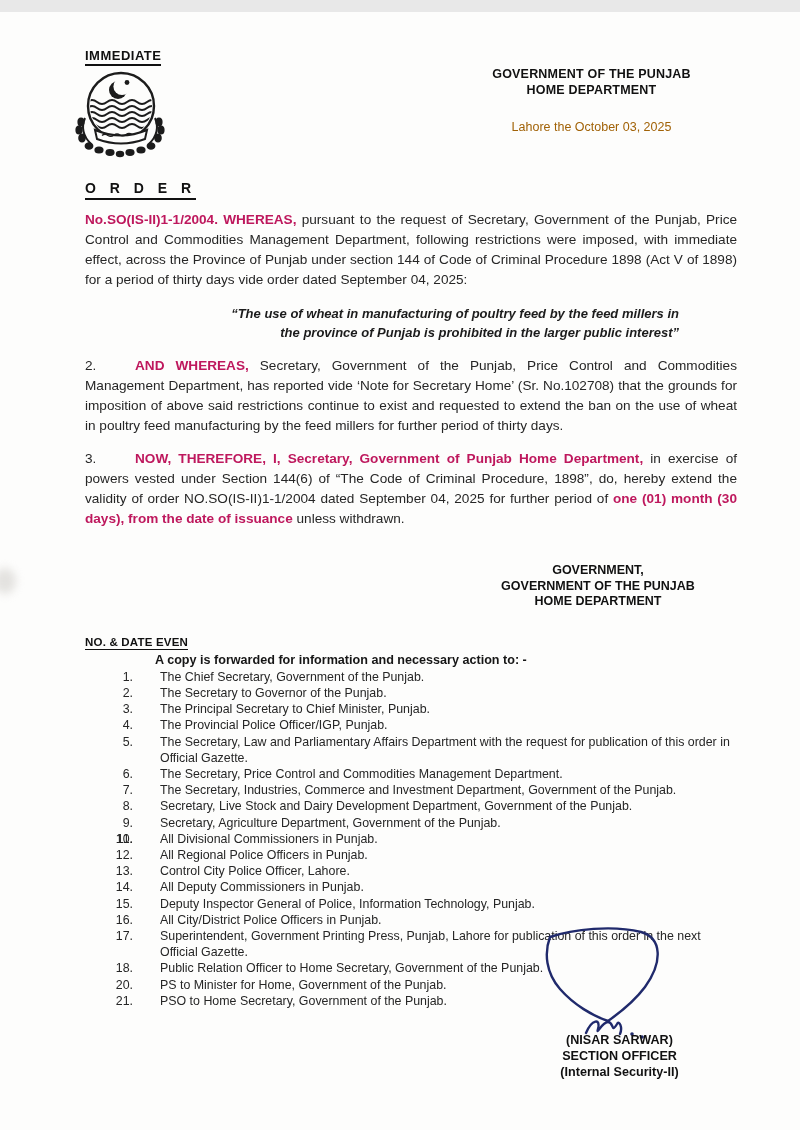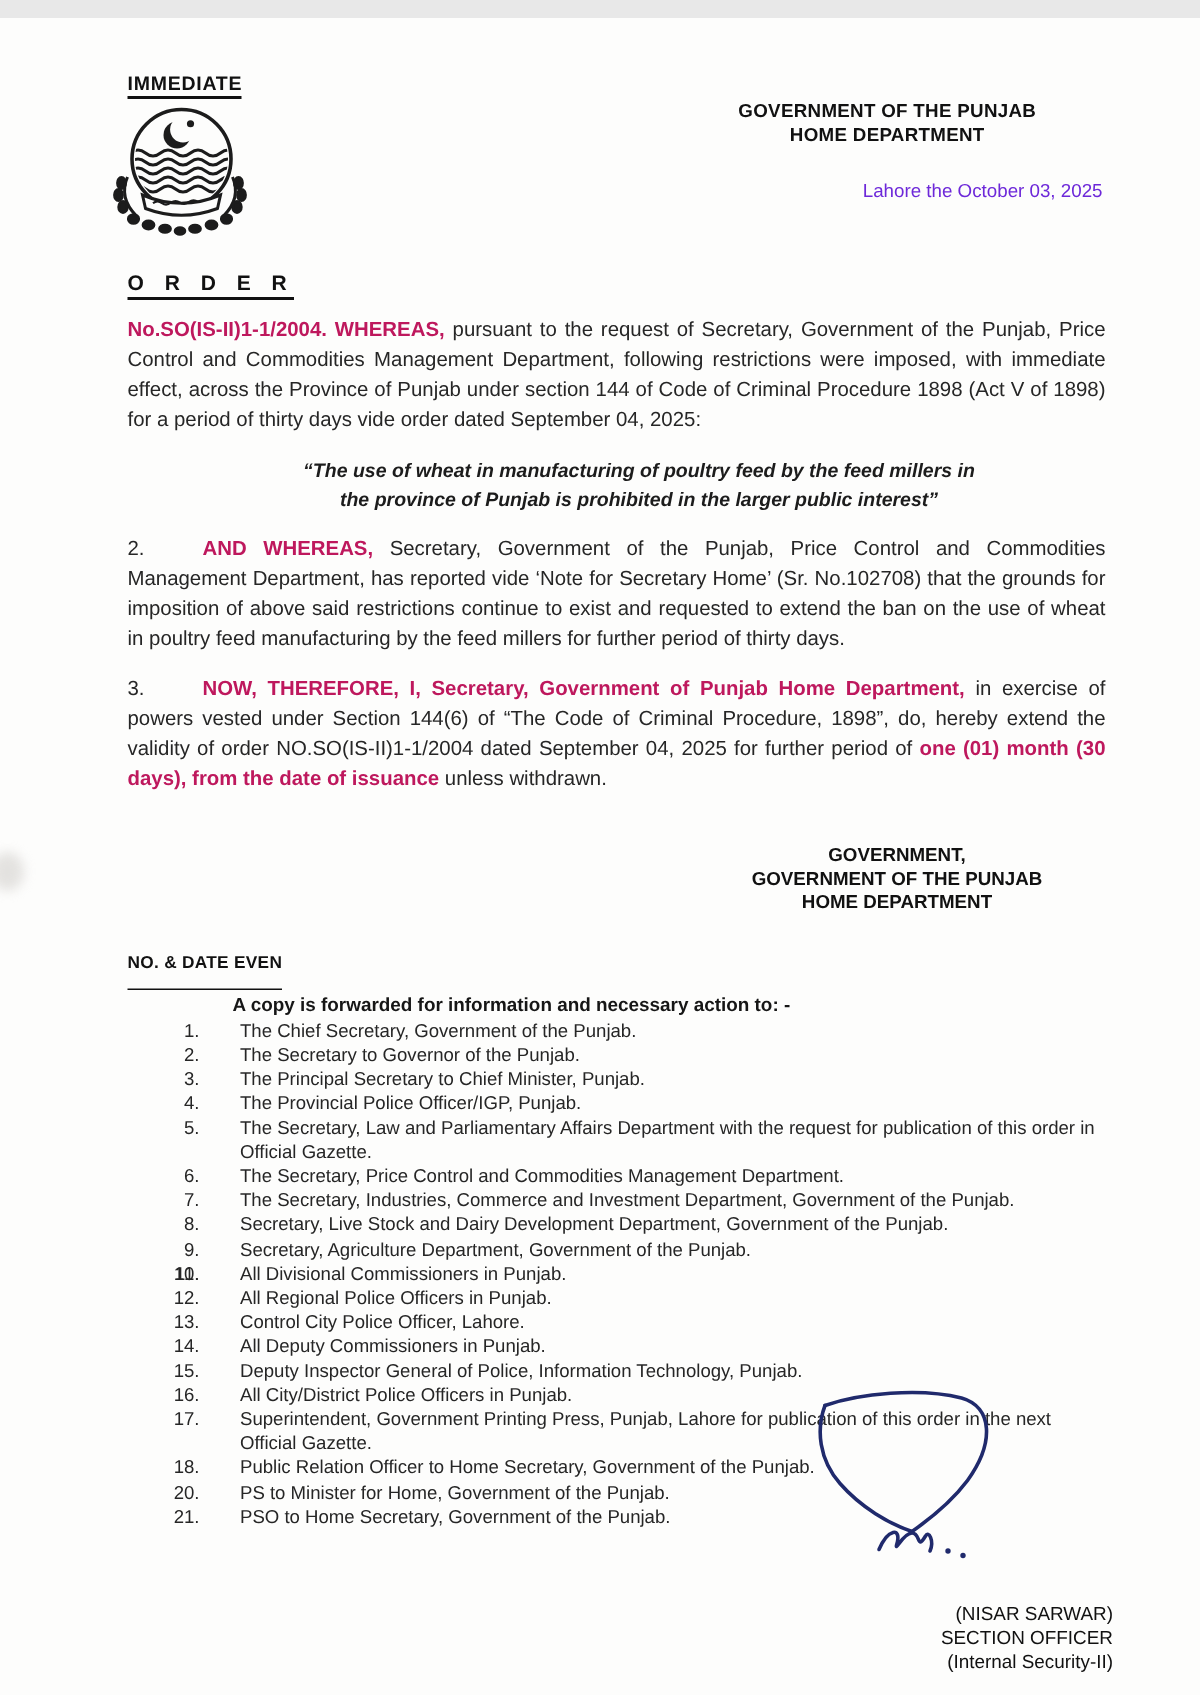--- a/index.html
+++ b/index.html
@@ -23,21 +23,21 @@
     border-bottom:2px solid #111;
     padding-bottom:1px;
   }
   .header-band{position:relative;height:112px;}
   .crest{position:absolute;left:-16px;top:2px;width:102px;height:96px;}
   .header-right{
     position:absolute;left:363px;top:0;width:287px;
     text-align:center;
   }
   .header-right .dept{font-size:12.5px;font-weight:bold;color:#111;line-height:16px;letter-spacing:.2px;}
-  .header-right .date{margin-top:22px;font-size:12.5px;color:#6d28d9;text-align:right;}
+  .header-right .date{margin-top:22px;font-size:12.5px;color:#a16207;}
 
   .order-title{
     display:inline-block;
     margin-top:2px;
     font-size:14px;font-weight:bold;color:#111;
     letter-spacing:5px;
     border-bottom:2px solid #111;
     padding-bottom:2px;
   }
 
@@ -47,60 +47,60 @@
     text-align:justify;color:#262626;
   }
   .para b{color:#be185d;}
   .pnum{display:inline-block;width:50px;font-weight:normal;color:#262626;}
 
   .quote{
     margin-top:9px;
     padding:0 58px 0 88px;
     font-size:13px;line-height:19px;
     font-weight:bold;font-style:italic;
-    text-align:center;color:#1c1c1c;
+    text-align:right;color:#1c1c1c;
   }
   .p2{margin-top:14px;}
   .p3{margin-top:0px;}
 
   .secretary-block{
     margin-top:34px;margin-left:378px;width:270px;
     text-align:center;
     font-size:12.5px;font-weight:bold;color:#111;line-height:15.5px;
   }
 
   .dist-heading{
     display:inline-block;
     margin-top:26px;
     font-size:11.5px;font-weight:bold;color:#111;
     border-bottom:1.5px solid #111;
-    padding-bottom:11px;letter-spacing:.2px;
+    padding-bottom:1px;letter-spacing:.2px;
   }
   .copy-line{
     margin-top:3px;margin-left:70px;
     font-size:12.6px;font-weight:bold;color:#161616;
   }
   ol.dist{
     list-style:none;margin:2px 0 0 0;padding:0;
   }
   ol.dist li{
     position:relative;
     padding-left:75px;
     font-size:12.4px;line-height:16.2px;
     color:#262626;
   }
   ol.dist li .num{
     position:absolute;left:18px;top:0;width:30px;
     text-align:right;
   }
 
   .signatory{
-    position:absolute;left:497px;top:1056px;width:245px;
-    text-align:right;
-    font-size:12.6px;font-weight:normal;color:#111;line-height:16px;
+    position:absolute;left:497px;top:1020px;width:245px;
+    text-align:center;
+    font-size:12.6px;font-weight:bold;color:#111;line-height:16px;
   }
 
   .signature-svg{position:absolute;left:538px;top:903px;width:175px;height:135px;}
 
   .smudge{position:absolute;left:-6px;top:556px;width:22px;height:26px;
     background:#d9d7d4;border-radius:50%;filter:blur(4px);opacity:.7;}
 </style>
 </head>
 <body>
 

